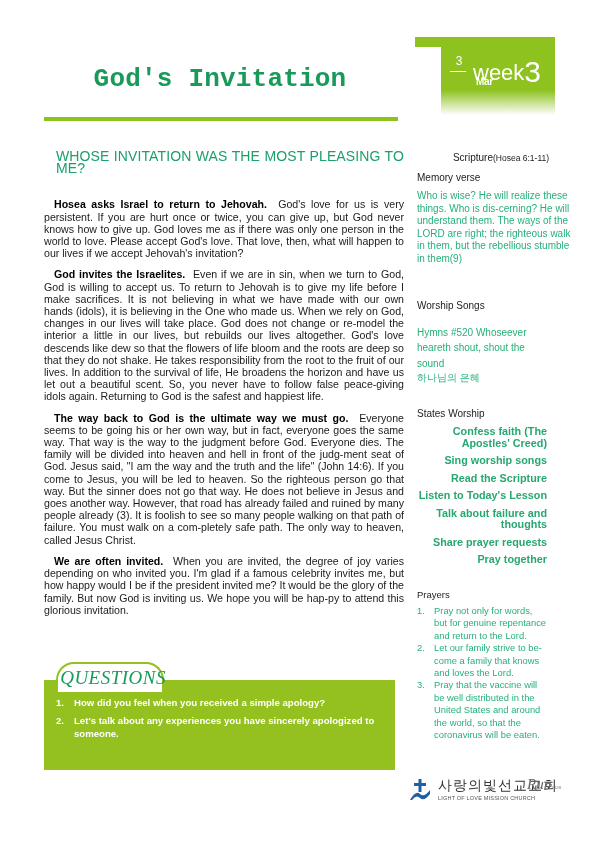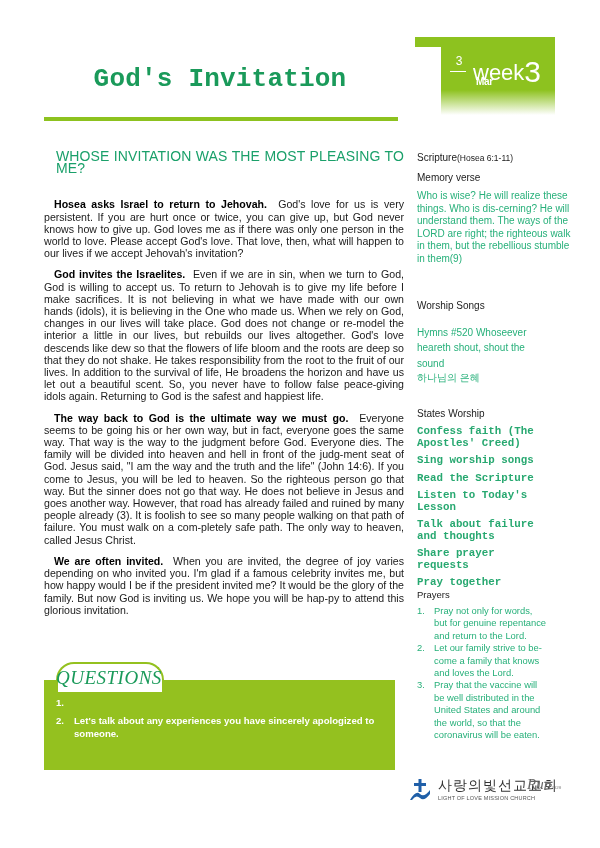--- a/index.html
+++ b/index.html
@@ -24,32 +24,32 @@
   
   .main { left:44px; top:150px; width:360px; font-size:10.6px; line-height:12.2px; text-align:justify; }
   .section-head { color:#1aa06a; font-size:14px; margin:0 0 24px 12px; letter-spacing:0.1px; }
   .para { margin:8px 0 9px 0; text-indent:10px; }
   .para b { font-weight:bold; color:#000; }
 
   
   .q-box { left:44px; top:680px; width:351px; height:90px; background:#94c11f; }
   .q-tab { left:56px; top:662px; width:104px; height:28px; background:#fff; border:2px solid #94c11f;
            border-bottom:none; border-radius:18px 18px 0 0; }
-  .q-title { left:56px; top:667px; width:110px; text-align:left; font-family:"Liberation Serif", serif;
+  .q-title { left:56px; top:667px; width:110px; text-align:right; font-family:"Liberation Serif", serif;
              font-style:italic; font-size:19px; color:#1a9a5a; letter-spacing:0.5px; }
   .q-list { left:56px; top:696px; width:330px; color:#fff; font-weight:bold; font-size:9.6px; line-height:13px; }
   .q-item { display:flex; margin-bottom:5px; }
   .q-num { width:18px; flex:none; }
 
   
   .side { left:417px; width:168px; font-size:10px; line-height:12.6px; }
   .side-head { color:#222; font-size:10px; }
   .green { color:#27b07a; }
-  .fw-item { font-family:Liberation Mono, monospace; font-weight:bold; font-size:10.8px; line-height:11.5px;
-             color:#27a870; margin-bottom:6px; }
+  .fw-item { font-family:Liberation Sans, sans-serif; font-weight:bold; font-size:10.8px; line-height:11.5px;
+             color:#27a870; margin-bottom:6px;text-align:right; }
   .prayer { display:flex; color:#27b07a; font-size:9.4px; line-height:12.4px; }
   .prayer .n { width:17px; flex:none; }
 
   
   .logo-icon { left:408px; top:778px; width:24px; height:24px; }
   .logo-ko { left:438px; top:777px; font-size:14px; color:#333; letter-spacing:1px; }
   .logo-en { left:438px; top:795px; font-size:5.5px; color:#555; letter-spacing:0.2px; }
   .logo-run { left:527px; top:776px; font-family:"Liberation Serif", serif; font-style:italic; font-size:15px; color:#666; }
   .logo-run small { font-size:5px; font-style:normal; }
 </style>
@@ -73,28 +73,29 @@
   <p class="para"><b>The way back to God is the ultimate way we must go.</b>&nbsp; <span>Everyone seems to be going his or her own way, but in fact, everyone goes the same way.  That way is the way to the judgment before God.  Everyone dies.  The family will be divided into heaven and hell in front of the judg-ment seat of God.  Jesus said, "I am the way and the truth and the life" (John 14:6).  If you come to Jesus, you will be led to heaven.  So the righteous person go that way.  But the sinner does not go that way.  He does not believe in Jesus and goes another way.  However, that road has already failed and ruined by many people already (3).  It is foolish to see so many people walking on that path of failure.  You must walk on a com-pletely safe path. The only way to heaven, called Jesus Christ.</span></p>
   <p class="para"><b>We are often invited.</b>&nbsp; <span>When you are invited, the degree of joy varies depending on who invited you.  I'm glad if a famous celebrity invites me, but how happy would I be if the president invited me?  It would be the glory of the family.  But now God is inviting us.  We hope you will be hap-py to attend this glorious invitation.</span></p>
 </div>
 
 <div class="abs q-box"></div>
 <div class="abs q-tab"></div>
 <div class="abs q-title">QUESTIONS</div>
 <div class="abs q-list">
   <div class="q-item">
       <span class="q-num">1.</span>
+      <span>How did you feel when you received a simple apology?</span>
     </div>
   <div class="q-item">
       <span class="q-num">2.</span>
       <span>Let's talk about any experiences you have sincerely apologized to someone.</span>
     </div>
 </div>
 
-<div class="abs side" style="top:152px;">
+<div class="abs side" style="top:152px;text-align:center;">
   <span class="side-head">Scripture</span><small style="font-size:8.5px;">(Hosea 6:1-11)</small>
 </div>
 <div class="abs side side-head" style="top:172px;">Memory verse</div>
 <div class="abs side green" style="top:190px; width:160px;">Who is wise? He will realize these things. Who is dis-cerning? He will understand them. The ways of the LORD are right; the righteous walk in them, but the rebellious stumble in them(9)</div>
 
 <div class="abs side side-head" style="top:300px;">Worship Songs</div>
 <div class="abs side green" style="top:325px; width:135px; line-height:15.3px;">Hymns #520 Whoseever heareth shout, shout the sound</div>
 <div class="abs side green" style="top:372px;">하나님의 은혜</div>
 
 <div class="abs side side-head" style="top:408px;">States Worship</div>

